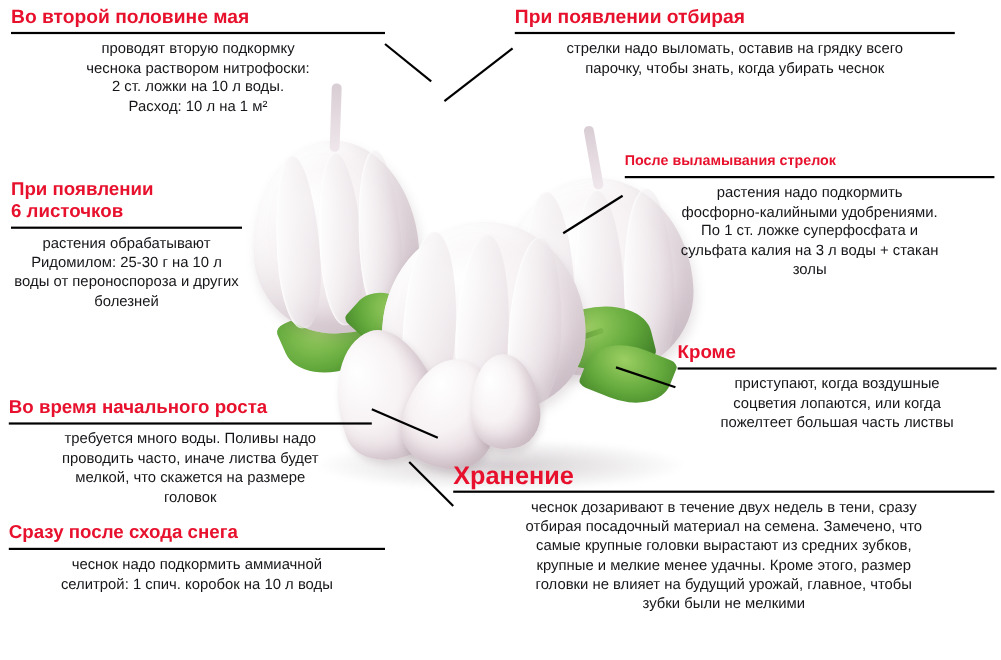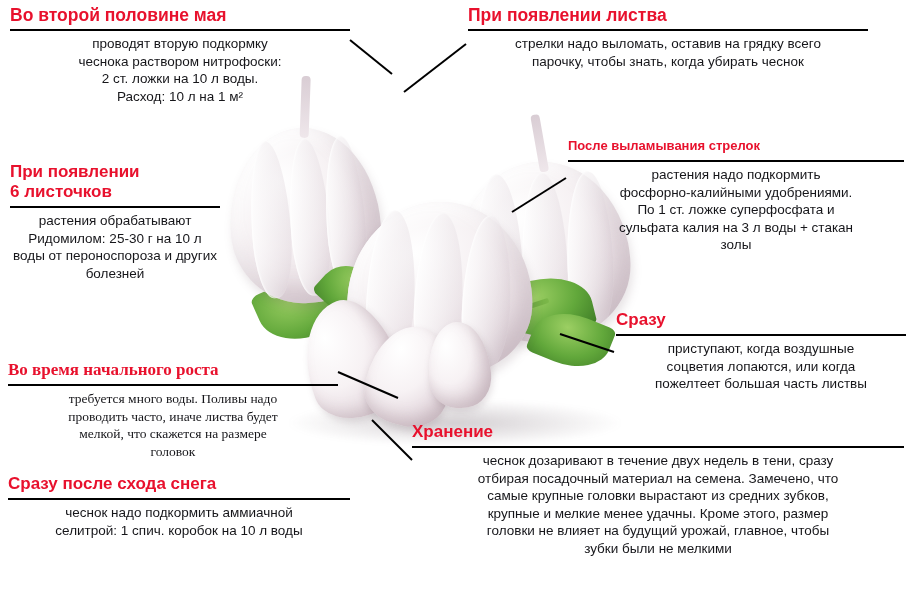--- a/index.html
+++ b/index.html
@@ -157,29 +157,29 @@
     white-space: pre-line;
     border-top: 2px solid #000000;
     padding-top: 4px;
     text-align: center;
   }
 
   #c-may        { left: 10px;  top: 5px;   width: 340px; }
   #c-arrows     { left: 468px; top: 5px;   width: 400px; }
   #c-leaves     { left: 10px;  top: 162px; width: 210px; }
   #c-afterbreak { left: 568px; top: 136px; width: 336px; }
-  #c-growth     { left: 8px;   top: 360px; width: 330px; font-family: Liberation Serif, serif; }
+  #c-growth     { left: 8px;   top: 360px; width: 330px; }
   #c-harvest    { left: 616px; top: 310px; width: 290px; }
   #c-storage    { left: 412px; top: 422px; width: 492px; }
   #c-snow       { left: 8px;   top: 474px; width: 342px; }
 
   #c-may .title, #c-arrows .title { font-size: 17.5px; }
   #c-afterbreak .title { font-size: 13px; }
   #c-harvest .title { font-size: 17px; }
-  #c-storage .title { font-size: 17px; }
+  #c-storage .title { font-size: 23px; }
   #c-leaves .title { font-size: 17px; }
 </style>
 </head>
 <body>
 
 <div id="root">
 
   <div class="garlic-stage">
     <div class="ground-shadow"></div>
 
@@ -232,21 +232,21 @@
 
   <div class="callout" id="c-may">
     <div class="title">Во второй половине мая</div>
     <div class="body">проводят вторую подкормку
 чеснока раствором нитрофоски:
 2 ст. ложки на 10 л воды.
 Расход: 10 л на 1 м²</div>
   </div>
 
   <div class="callout" id="c-arrows">
-    <div class="title">При появлении листва</div>
+    <div class="title">При появлении отбирая</div>
     <div class="body">стрелки надо выломать, оставив на грядку всего
 парочку, чтобы знать, когда убирать чеснок</div>
   </div>
 
   <div class="callout" id="c-leaves">
     <div class="title">При появлении
 6 листочков</div>
     <div class="body">растения обрабатывают
 Ридомилом: 25-30 г на 10 л
 воды от пероноспороза и других
@@ -264,21 +264,21 @@
 
   <div class="callout" id="c-growth">
     <div class="title">Во время начального роста</div>
     <div class="body">требуется много воды. Поливы надо
 проводить часто, иначе листва будет
 мелкой, что скажется на размере
 головок</div>
   </div>
 
   <div class="callout" id="c-harvest">
-    <div class="title">Сразу</div>
+    <div class="title">Кроме</div>
     <div class="body">приступают, когда воздушные
 соцветия лопаются, или когда
 пожелтеет большая часть листвы</div>
   </div>
 
   <div class="callout" id="c-storage">
     <div class="title">Хранение</div>
     <div class="body">чеснок дозаривают в течение двух недель в тени, сразу
 отбирая посадочный материал на семена. Замечено, что
 самые крупные головки вырастают из средних зубков,

